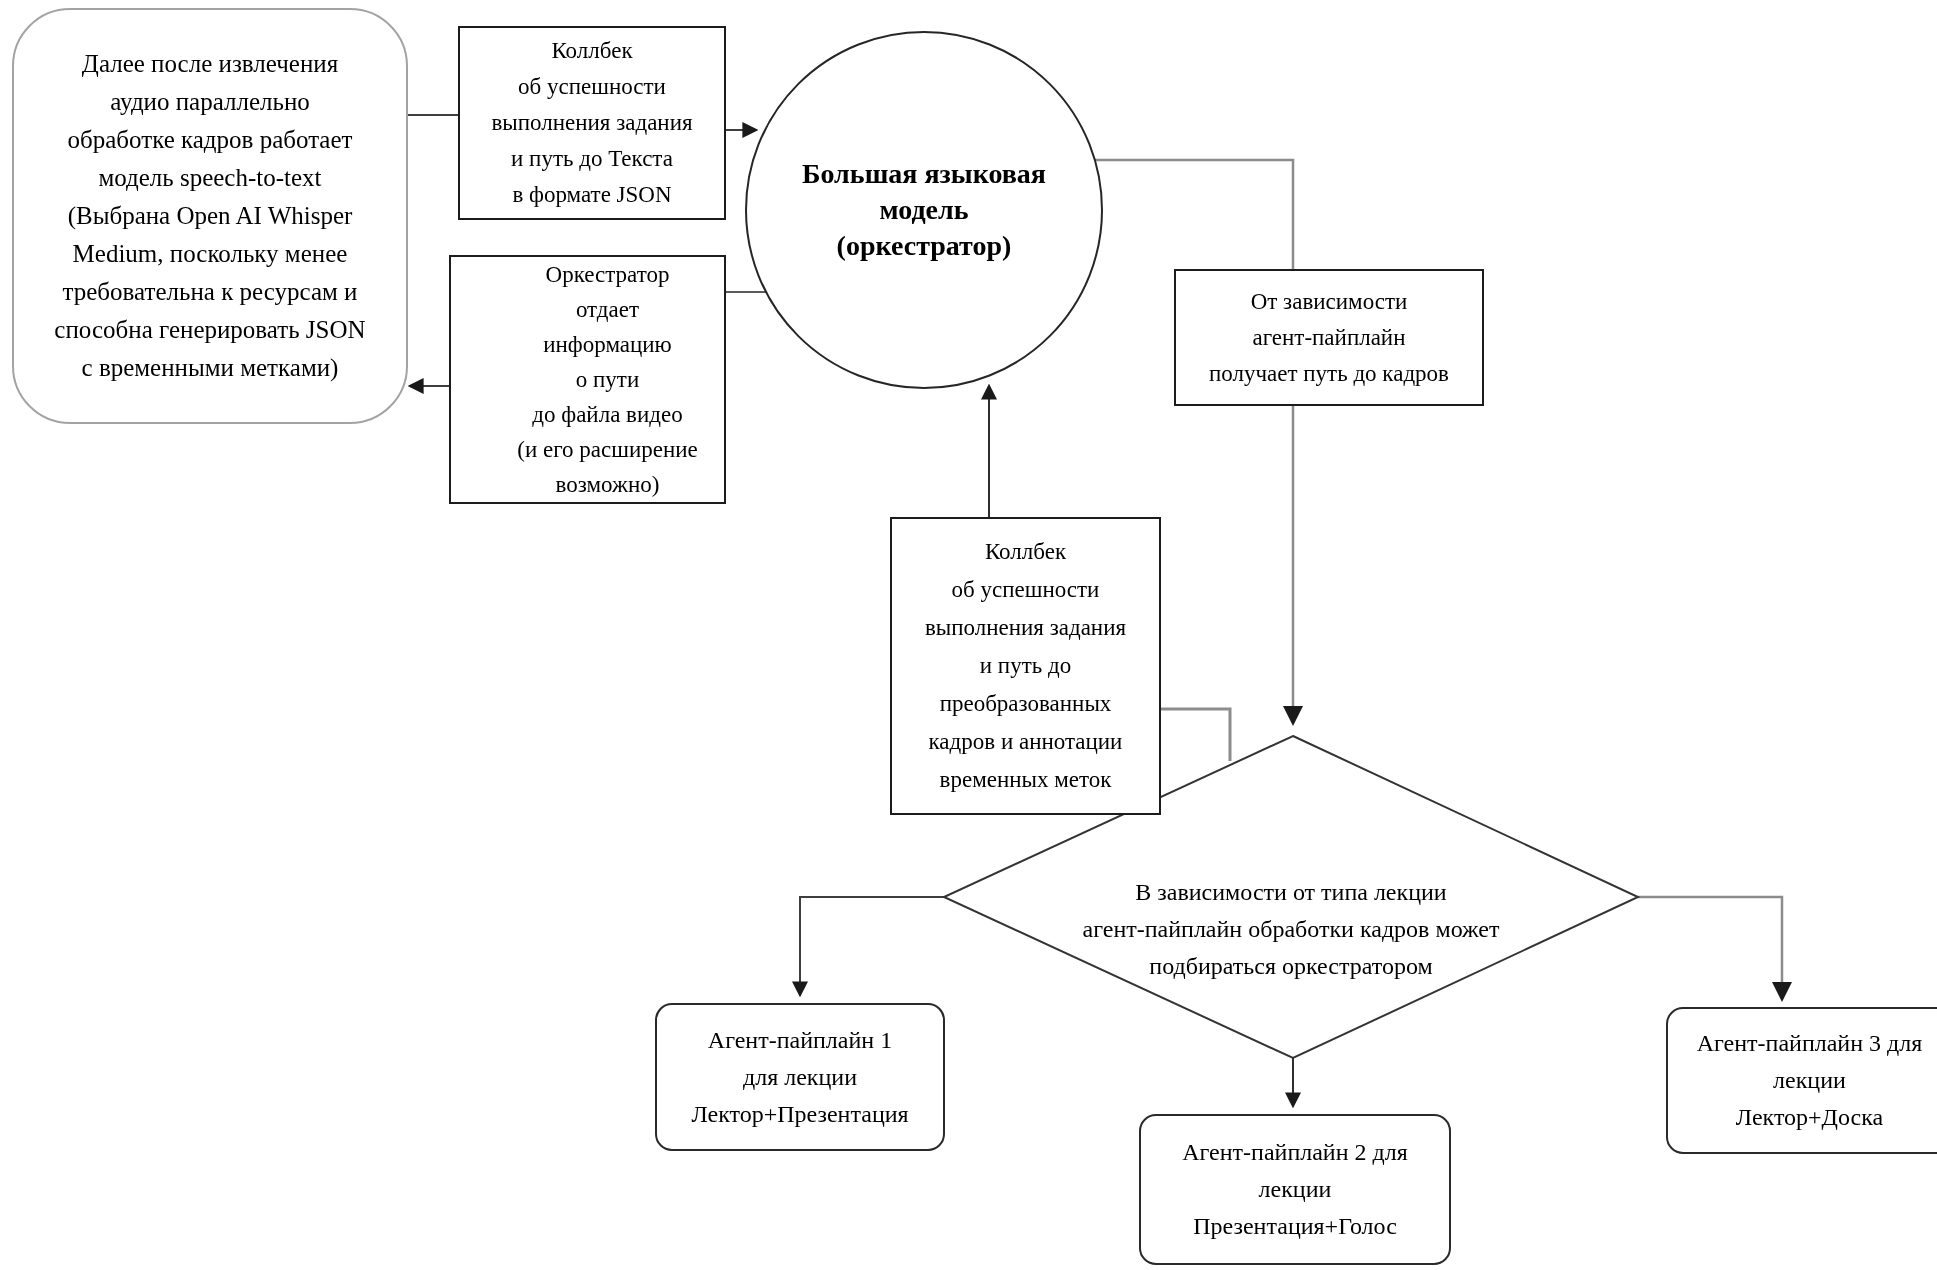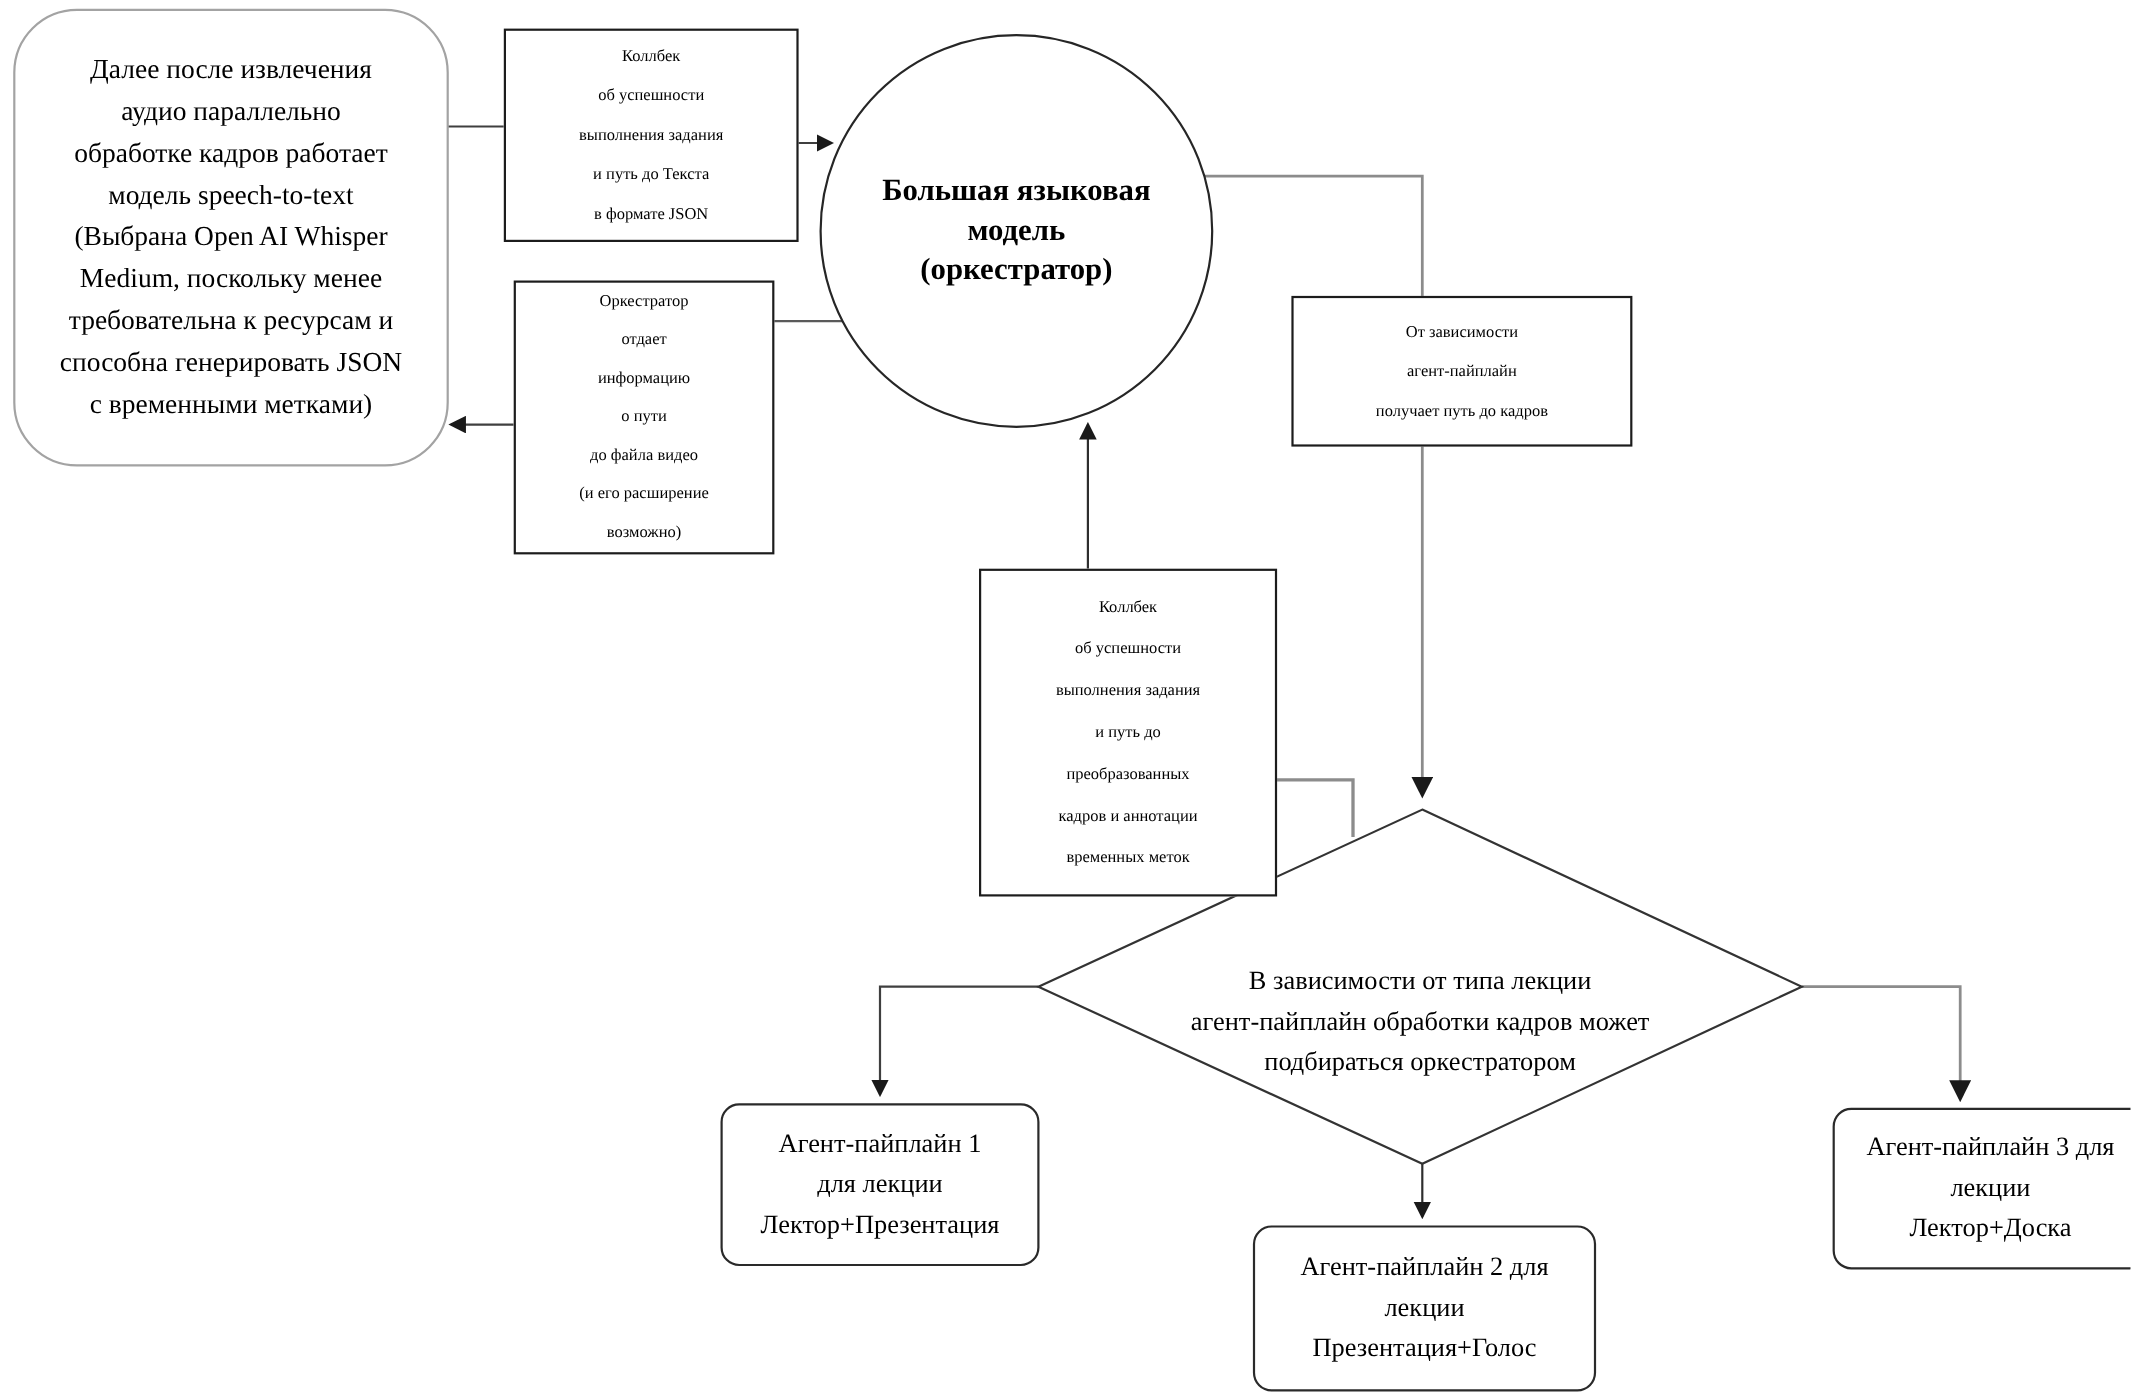--- a/index.html
+++ b/index.html
@@ -10,21 +10,21 @@
     font-family:"Liberation Serif","DejaVu Serif",serif;
     color:#000;
     overflow:hidden;
   }
   #edges{position:absolute;left:0;top:0;z-index:1;}
   .node{
     position:absolute;z-index:2;
     display:flex;align-items:center;justify-content:center;
     text-align:center;white-space:pre-line;
     background:#ffffff;
-    font-size:15px;line-height:36px;
+    font-size:23px;line-height:36px;
     color:#000;
   }
   .rect{border:2.5px solid #1c1c1c;}
   .round-big{border:2px solid #a3a3a3;border-radius:58px;font-size:25px;line-height:38px;}
   .round{border:2px solid #2a2a2a;border-radius:17px;font-size:24px;line-height:37px;}
   .bare{background:transparent;border:none;}
   .circle-label{font-size:28px;line-height:36px;font-weight:bold;}
   .diamond-label{font-size:24px;line-height:37px;}
 </style>
 </head>
@@ -77,21 +77,21 @@
   <div class="node rect" style="left:458px;top:26px;width:264px;height:190px;">Коллбек
 об успешности
 выполнения задания
 и путь до Текста
 в формате JSON</div>
 
   <div class="node bare circle-label" style="left:774px;top:152px;width:300px;height:116px;">Большая языковая
 модель
 (оркестратор)</div>
 
-  <div class="node rect" style="left:467px;top:255px;width:233px;height:245px;line-height:35px;">Оркестратор
+  <div class="node rect" style="left:449px;top:255px;width:233px;height:245px;line-height:35px;padding-left:40px;">Оркестратор
 отдает
 информацию
 о пути
 до файла видео
 (и его расширение
 возможно)</div>
 
   <div class="node rect" style="left:1174px;top:269px;width:306px;height:133px;">От зависимости
 агент-пайплайн
 получает путь до кадров</div>

